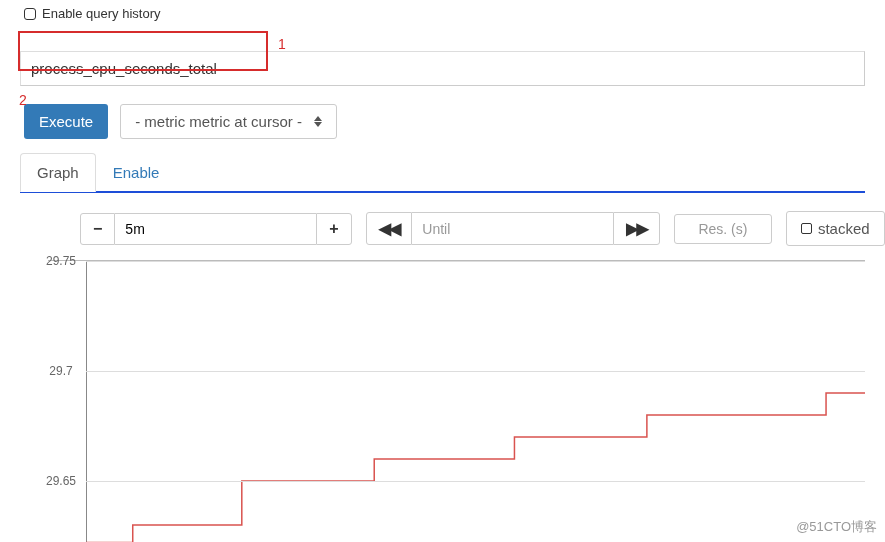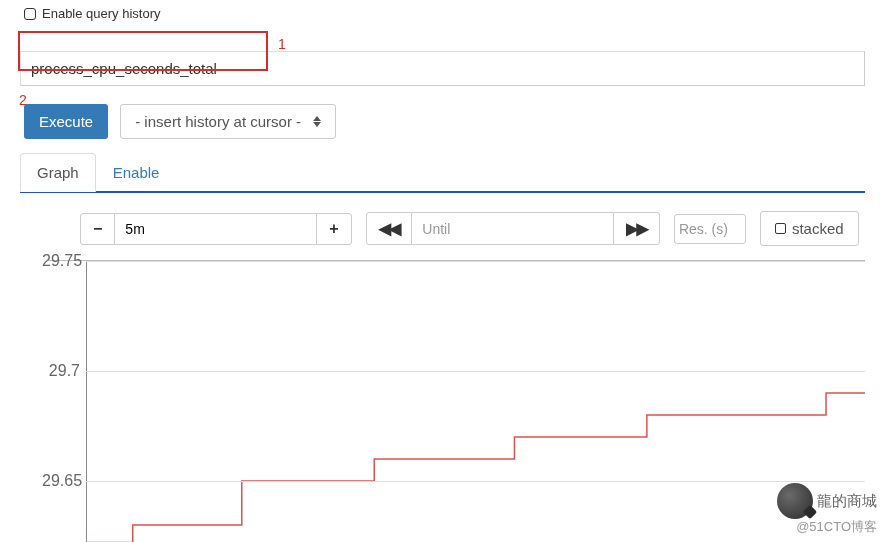--- a/index.html
+++ b/index.html
@@ -70,37 +70,37 @@
     font-size: 14px; min-width: 70px; outline: none;
   }
   .input-group .addon:first-child { border-radius: 3px 0 0 3px; }
   .input-group .addon:last-child { border-radius: 0 3px 3px 0; }
   .input-group .until-field {
     padding: 6px 10px; border: 1px solid #ccc; border-left: none; border-right: none;
     font-size: 14px; min-width: 150px; outline: none; color: #555;
   }
   .res-input {
     padding: 6px 4px; border: 1px solid #ccc; border-radius: 3px;
-    font-size: 14px; width: 72px; outline: none;
+    font-size: 14px; width: 98px; outline: none; text-align: center;
   }
   .stacked-btn { display: inline-flex; align-items: center; gap: 6px; }
   .stacked-btn .box2 {
     width: 11px; height: 11px; border: 1.5px solid #333; border-radius: 2px;
   }
   .chart {
     margin: 14px 20px 0 48px; position: relative; height: 330px;
     border-top: 1px solid #bbb; border-right: none;
   }
   .chart .yaxis-line { position: absolute; left: 38px; top: 0; bottom: 0; width: 1px; background: #888; }
   .chart .grid-h {
     position: absolute; left: 38px; right: 0; height: 1px; background: #ddd;
   }
   .chart .ylabel {
-    position: absolute; left: -6px; font-size: 16px; color: #666;
-    transform: translateY(-50%); text-align: right; width: 38px;
+    position: absolute; left: -6px; font-size: 12px; color: #666;
+    transform: translateY(-50%); text-align: center; width: 38px;
   }
   .chart svg {
     position: absolute; left: 38px; top: 0;
   }
   .watermark {
     position: absolute; right: 8px; bottom: 6px; text-align: right;
     color: #999; font-size: 13px; line-height: 1.3;
   }
   .watermark .row1 {
     display: flex; align-items: center; gap: 4px; justify-content: flex-end;
@@ -134,21 +134,21 @@
   <div class="red-box"></div>
 </div>
 <div class="red-label-1">1</div>
 <div class="red-label-2">2</div>
 
 <div class="action-row">
   <button class="btn btn-primary">
     <span>Execute</span>
   </button>
   <button class="btn btn-default">
-    <span>- insert history at cursor -</span>
+    <span>- metric metric at cursor -</span>
     <span style="display:inline-flex;flex-direction:column;margin-left:6px;gap:1px;">
       <span class="caret-up"></span>
       <span class="caret"></span>
     </span>
   </button>
 </div>
 
 <div class="tabs">
   <div class="tab active">
     <span>Graph</span>
@@ -194,18 +194,14 @@
     </svg>
 <div class="grid-h" style="top: 0px;"></div>
     <div class="ylabel" style="top: 0px;">29.75</div>
     <div class="grid-h" style="top: 110px;"></div>
     <div class="ylabel" style="top: 110px;">29.7</div>
     <div class="grid-h" style="top: 220px;"></div>
     <div class="ylabel" style="top: 220px;">29.65</div>
   </div>
 
 <div class="watermark">
-  <div class="row1">
-    <div class="bubble"></div>
-    <span>龍的商城</span>
-  </div>
   <div>@51CTO博客</div>
 </div>
 
 </body></html>

